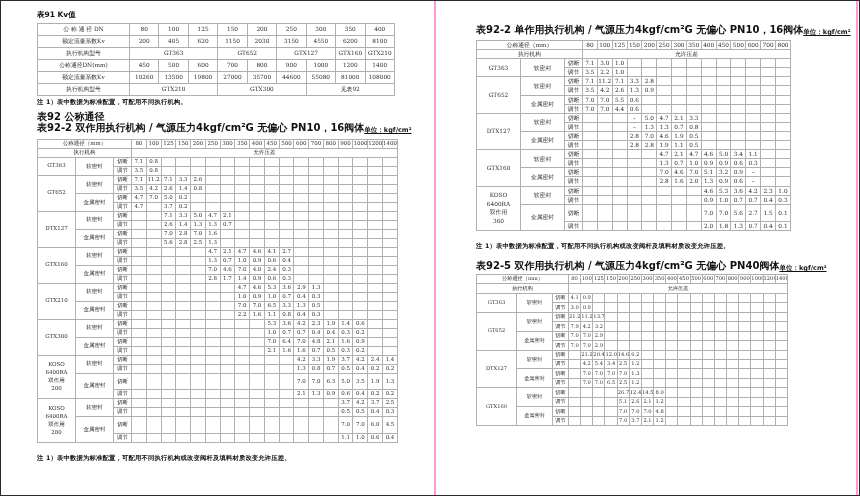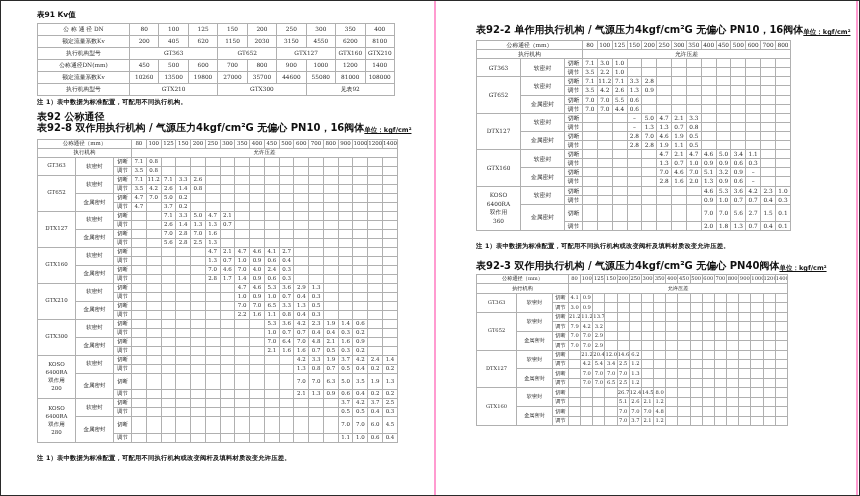--- a/index.html
+++ b/index.html
@@ -127,21 +127,21 @@
             </tr>
           </tbody>
         </table>
       </div>
 
     <div class="abs note" style="left:36px;top:97px;">注 1）表中数据为标准配置，可配用不同执行机构。</div>
 
     <div class="abs title" style="left:36px;top:109px;">表92 公称通径</div>
 
     <div class="abs title-row" style="left:36px;top:120px;width:361px;">
-      <span class="title">表92-8 双作用执行机构 / 气源压力4kgf/cm²G 无偏心 PN10，16阀体</span>
+      <span class="title">表92-2 双作用执行机构 / 气源压力4kgf/cm²G 无偏心 PN10，16阀体</span>
       <span class="unit">单位：kgf/cm²</span>
     </div>
 
     <div class="abs" style="left:36px;top:138px;" id="t921-slot">
         <table class="tbl">
           <colgroup>
             <col style="width: 38px;">
             <col style="width: 38px;">
             <col style="width: 18px;">
             <col>
@@ -1227,21 +1227,21 @@
               <td>0.4</td>
               <td>0.1</td>
             </tr>
           </tbody>
         </table>
       </div>
 
     <div class="abs note" style="left:475px;top:241px;">注 1）表中数据为标准配置，可配用不同执行机构或改变阀杆及填料材质改变允许压差。</div>
 
     <div class="abs title-row" style="left:475px;top:258px;width:312px;">
-      <span class="title">表92-3 双作用执行机构 / 气源压力4kgf/cm²G 无偏心 PN40阀体</span>
+      <span class="title">表92-5 双作用执行机构 / 气源压力4kgf/cm²G 无偏心 PN40阀体</span>
       <span class="unit">单位：kgf/cm²</span>
     </div>
 
     <div class="abs" style="left:475px;top:273px;" id="t923-slot">
         <table class="tbl">
           <colgroup>
             <col style="width: 40px;">
             <col style="width: 36px;">
             <col style="width: 16px;">
             <col>

